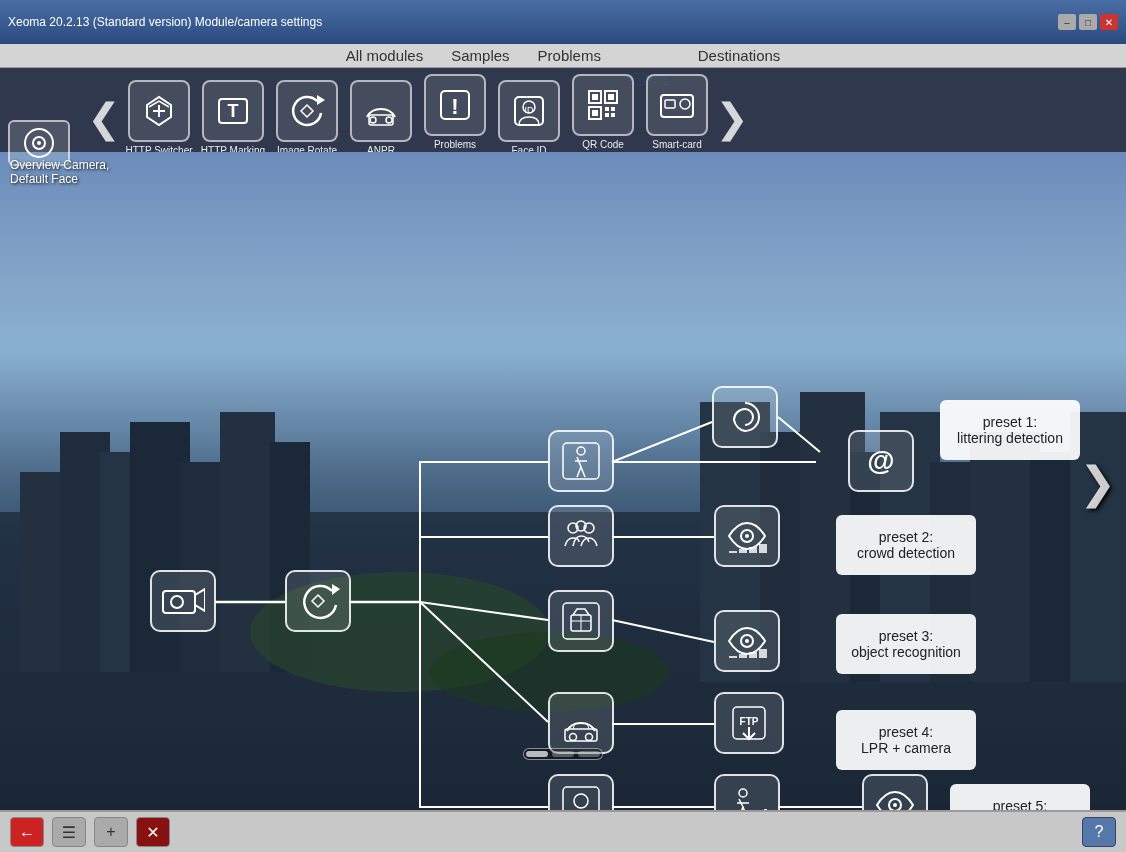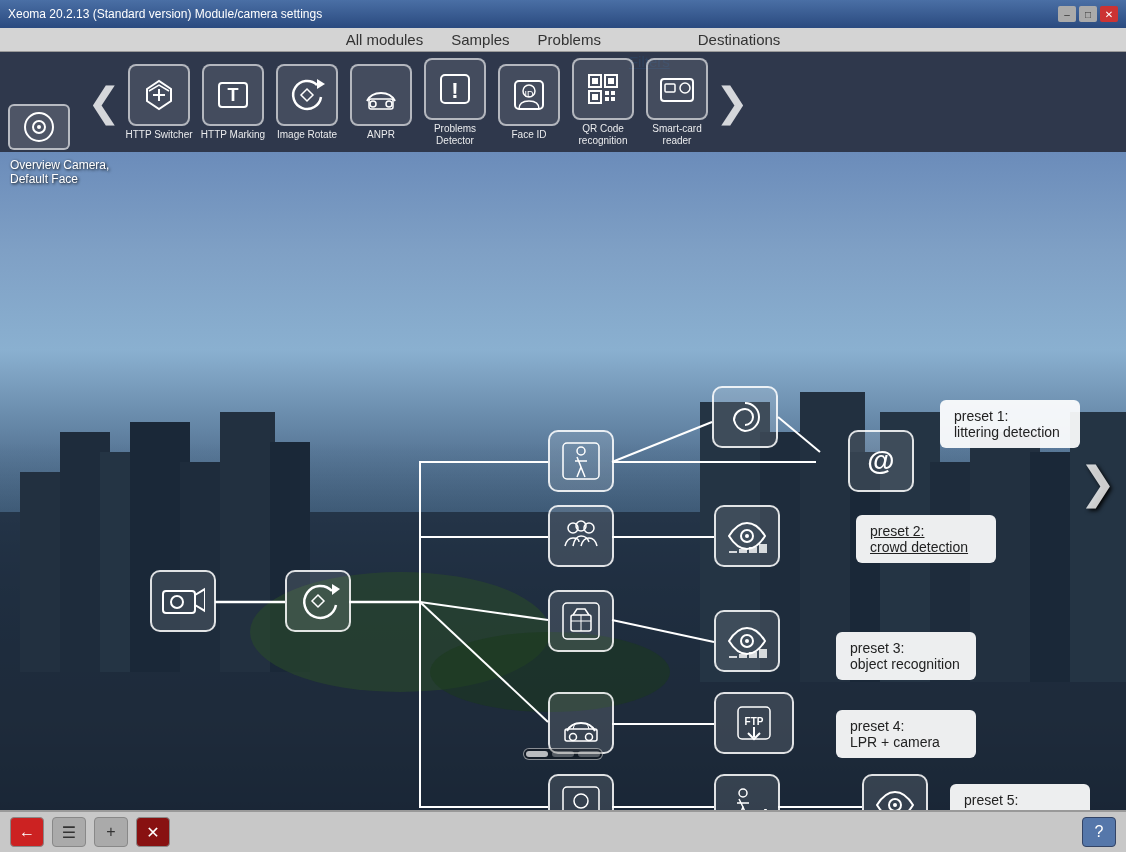--- a/index.html
+++ b/index.html
@@ -7,21 +7,21 @@
       width: 1126px;
       height: 852px;
       background: #1a1a2e;
       font-family: Arial, sans-serif;
       overflow: hidden;
       position: relative;
     }
 
     
     #titlebar {
-      height: 28px;
+      height: 44px;
       background: linear-gradient(to bottom, #4a6fa5, #2a4a7f);
       display: flex;
       align-items: center;
       padding: 0 8px;
       position: relative;
     }
     #titlebar-title {
       color: white;
       font-size: 12px;
       flex: 1;
@@ -217,26 +217,26 @@
       align-items: center;
       justify-content: center;
       color: white;
     }
 
     
     .preset-label {
       position: absolute;
       background: rgba(255,255,255,0.92);
       border-radius: 6px;
-      padding: 8px 14px;
+      padding: 14px 14px;
       font-size: 14px;
       color: #222;
       font-weight: normal;
       min-width: 140px;
-      text-align: left;
+      text-align: center;
     }
 
     
     #bottombar {
       position: absolute;
       bottom: 0;
       left: 0;
       width: 100%;
       height: 42px;
       background: #c8c8c8;
@@ -616,21 +616,21 @@
           <path d="M8 30 Q12 22 22 22 Q32 22 36 30" stroke="white" stroke-width="2" fill="none"></path>
           <rect x="6" y="28" width="32" height="12" rx="2" stroke="white" stroke-width="1.5" fill="none"></rect>
           <circle cx="14" cy="36" r="3.5" stroke="white" stroke-width="1.5" fill="none"></circle>
           <circle cx="30" cy="36" r="3.5" stroke="white" stroke-width="1.5" fill="none"></circle>
           <path d="M14 28 L16 22M30 28 L28 22" stroke="white" stroke-width="1"></path>
         </svg>
       </div>
     </div>
 
     <div class="flow-node" style="left:714px; top:540px;">
-      <div class="flow-node-box" style="width:80px;height:62px;">
+      <div class="flow-node-box" style="width:70px;height:62px;">
         <svg width="44" height="44" viewBox="0 0 44 44" fill="none">
           <rect x="6" y="6" width="32" height="32" rx="4" stroke="white" stroke-width="1.5"></rect>
           <text x="22" y="24" text-anchor="middle" fill="white" font-size="10" font-weight="bold">FTP</text>
           <path d="M22 26 L22 36 M16 32 L22 38 L28 32" stroke="white" stroke-width="2" fill="none"></path>
         </svg>
       </div>
     </div>
 
     <div class="flow-node" style="left:548px; top:622px;">
       <div class="flow-node-box" style="width:66px;height:62px;">
@@ -666,26 +666,26 @@
           <rect x="34" y="25" width="8" height="10" fill="white" opacity="0.8"></rect>
         </svg>
       </div>
     </div>
 
     <div class="preset-label" style="left:940px; top:248px;">
       <span>preset 1:</span><br>
       <span>littering detection</span>
     </div>
 
-    <div class="preset-label" style="left:856px; top:363px;text-decoration:underline;">
+    <div class="preset-label" style="left:836px; top:363px;">
       <span>preset 2:</span><br>
       <span>crowd detection</span>
     </div>
 
-    <div class="preset-label" style="left:836px; top:480px;">
+    <div class="preset-label" style="left:836px; top:462px;">
       <span>preset 3:</span><br>
       <span>object recognition</span>
     </div>
 
     <div class="preset-label" style="left:836px; top:558px;">
       <span>preset 4:</span><br>
       <span>LPR + camera</span>
     </div>
 
     <div class="preset-label" style="left:950px; top:632px;">

